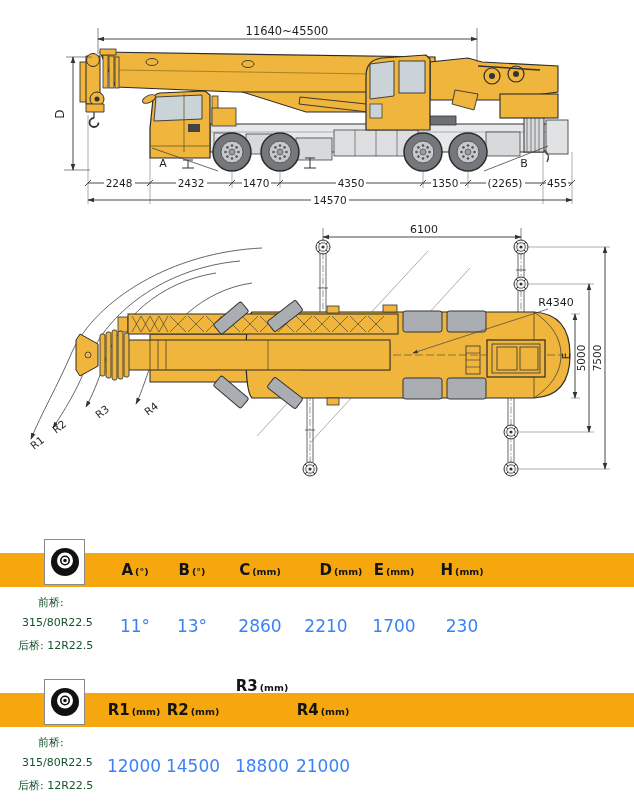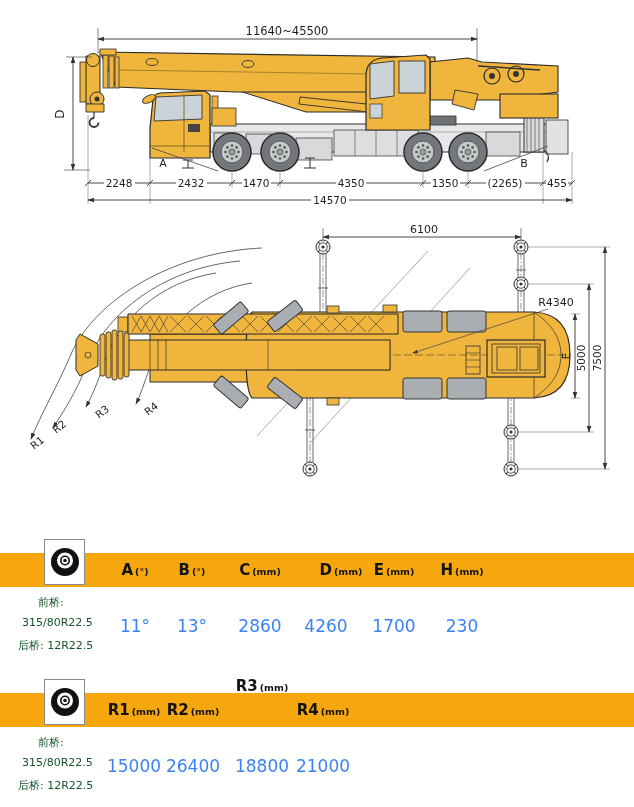--- a/index.html
+++ b/index.html
@@ -389,21 +389,21 @@
 <div class="colhead" style="left:394px;top:560px"><span class="ltr">E</span><span class="unit">(mm)</span></div>
 <div class="colhead" style="left:462px;top:560px"><span class="ltr">H</span><span class="unit">(mm)</span></div>
 
 <div class="notetxt" style="left:38px;top:595px">前桥:</div>
 <div class="notetxt" style="left:22px;top:616px">315/80R22.5</div>
 <div class="notetxt" style="left:18px;top:638px">后桥: 12R22.5</div>
 
 <div class="cellval" style="left:135px;top:616px">11°</div>
 <div class="cellval" style="left:192px;top:616px">13°</div>
 <div class="cellval" style="left:260px;top:616px">2860</div>
-<div class="cellval" style="left:326px;top:616px">4260</div>
+<div class="cellval" style="left:326px;top:616px">2210</div>
 <div class="cellval" style="left:394px;top:616px">1700</div>
 <div class="cellval" style="left:462px;top:616px">230</div>
 
 
 <div class="band" style="top:693px"></div>
 <div class="iconbox" style="top:679px">
   <svg width="32" height="34" viewBox="0 0 32 34">
     <circle cx="16" cy="17" r="14" fill="#111"></circle>
     <circle cx="16" cy="15.5" r="6.5" fill="none" stroke="#fff" stroke-width="3"></circle>
     <circle cx="16" cy="15.5" r="2.6" fill="none" stroke="#fff" stroke-width="1.6"></circle>
@@ -411,18 +411,18 @@
 </div>
 <div class="colhead" style="left:134px;top:700px"><span class="ltr">R1</span><span class="unit">(mm)</span></div>
 <div class="colhead" style="left:193px;top:700px"><span class="ltr">R2</span><span class="unit">(mm)</span></div>
 <div class="colhead" style="left:262px;top:676px"><span class="ltr">R3</span><span class="unit">(mm)</span></div>
 <div class="colhead" style="left:323px;top:700px"><span class="ltr">R4</span><span class="unit">(mm)</span></div>
 
 <div class="notetxt" style="left:38px;top:735px">前桥:</div>
 <div class="notetxt" style="left:22px;top:756px">315/80R22.5</div>
 <div class="notetxt" style="left:18px;top:778px">后桥: 12R22.5</div>
 
-<div class="cellval" style="left:134px;top:756px">15000</div>
-<div class="cellval" style="left:193px;top:756px">26400</div>
+<div class="cellval" style="left:134px;top:756px">12000</div>
+<div class="cellval" style="left:193px;top:756px">14500</div>
 <div class="cellval" style="left:262px;top:756px">18800</div>
 <div class="cellval" style="left:323px;top:756px">21000</div>
 
 </div>
 
 </body></html>

